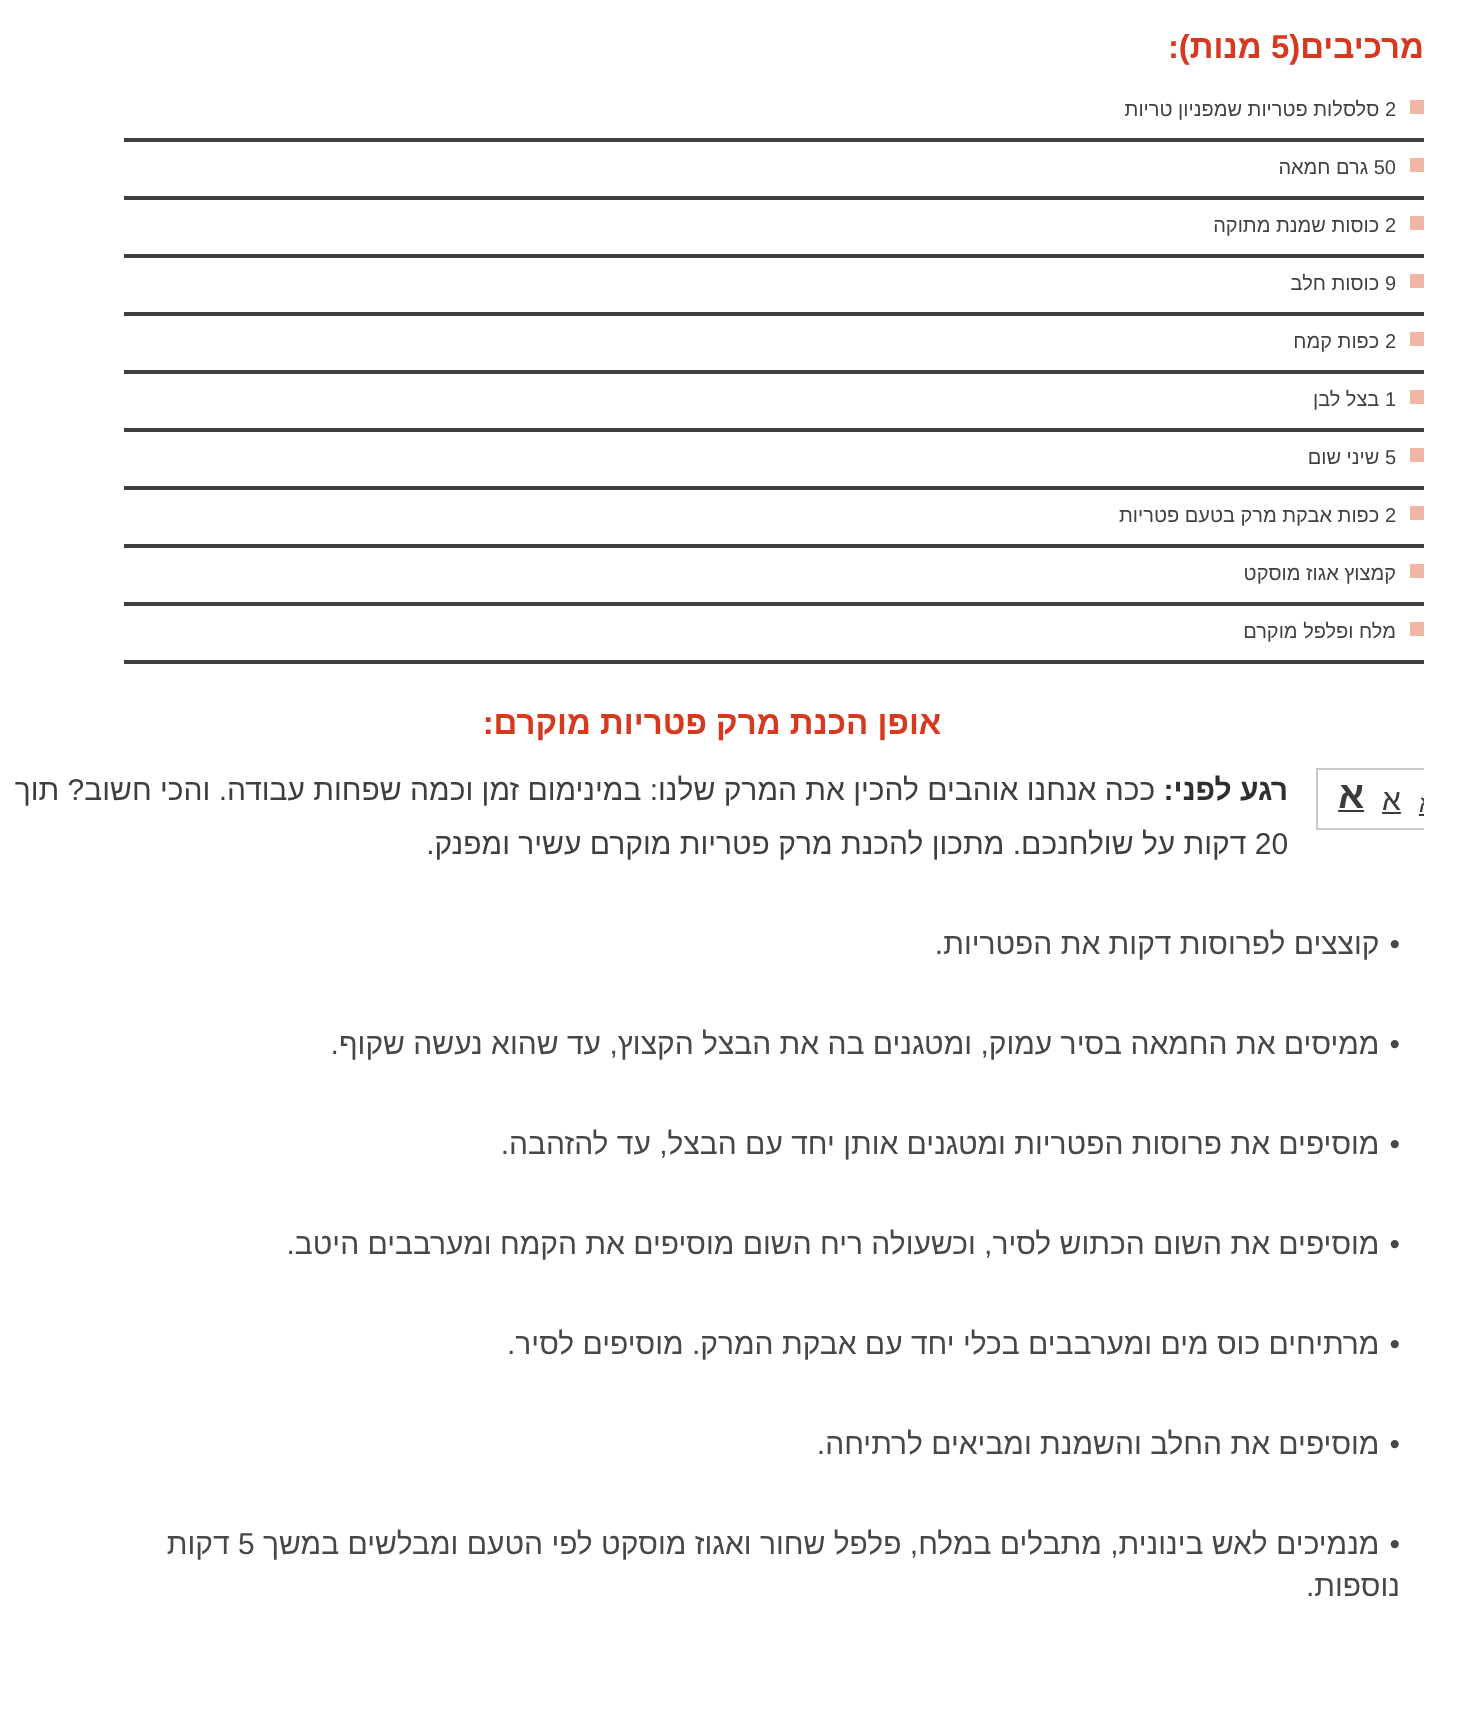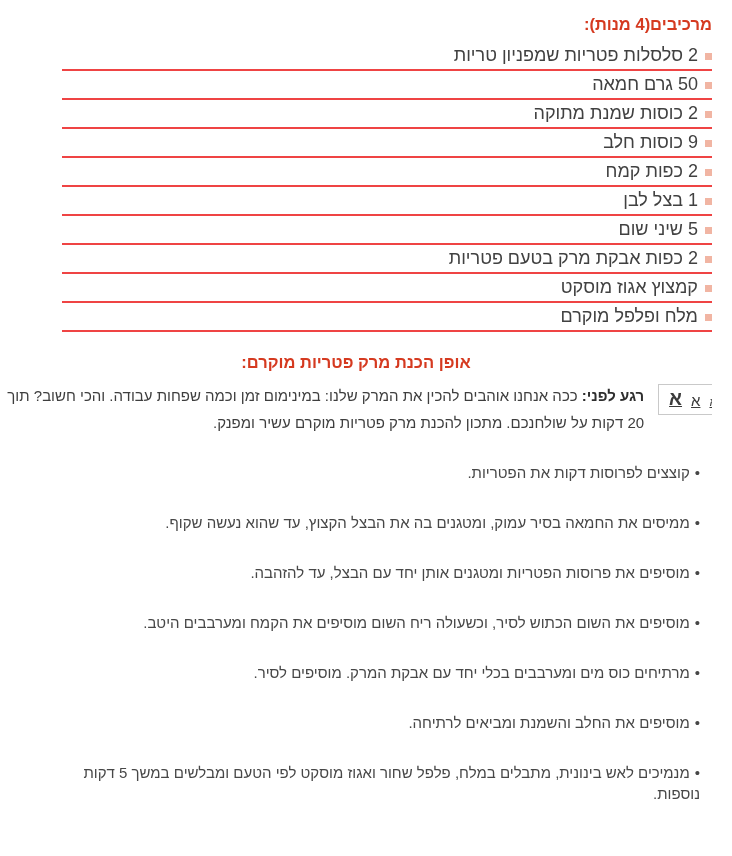--- a/index.html
+++ b/index.html
@@ -12,24 +12,24 @@
 
   
   .section-title{
     color:#d53a20;font-size:16.5px;font-weight:bold;
     margin:0;text-align:right;line-height:20px;
   }
 
   
   ul.ingredients{list-style:none;margin:8px 0 0 62px;padding:0;}
   ul.ingredients li{
-    border-bottom:2px solid #ef4444;
+    border-bottom:2px solid #404040;
     padding:6px 0 6px;
     text-align:right;
-    font-size:18px;line-height:15px;color:#414141;
+    font-size:10px;line-height:15px;color:#414141;
   }
   .sq{
     display:inline-block;width:7px;height:7px;background:#f1b5a3;
     margin-left:7px;vertical-align:1px;
   }
 
   
   .prep-title{margin-top:20px;text-align:center;}
   .intro-wrap{margin-top:10px;overflow:hidden;}
   .font-box{
@@ -53,21 +53,21 @@
     text-align:right;font-size:15px;line-height:21px;color:#474747;
   }
   ul.steps li:last-child{margin-bottom:0;padding-left:35px;}
   .bullet{margin-left:5px;color:#474747;}
 </style>
 </head>
 <body>
 
 <div class="page">
 
-  <h2 class="section-title">מרכיבים(4 מנות):</h2>
+  <h2 class="section-title">מרכיבים(5 מנות):</h2>
 
   <ul class="ingredients">
     <li><span class="sq"></span><span>2 סלסלות פטריות שמפניון טריות</span></li>
     <li><span class="sq"></span><span>50 גרם חמאה</span></li>
     <li><span class="sq"></span><span>2 כוסות שמנת מתוקה</span></li>
     <li><span class="sq"></span><span>9 כוסות חלב</span></li>
     <li><span class="sq"></span><span>2 כפות קמח</span></li>
     <li><span class="sq"></span><span>1 בצל לבן</span></li>
     <li><span class="sq"></span><span>5 שיני שום</span></li>
     <li><span class="sq"></span><span>2 כפות אבקת מרק בטעם פטריות</span></li>

